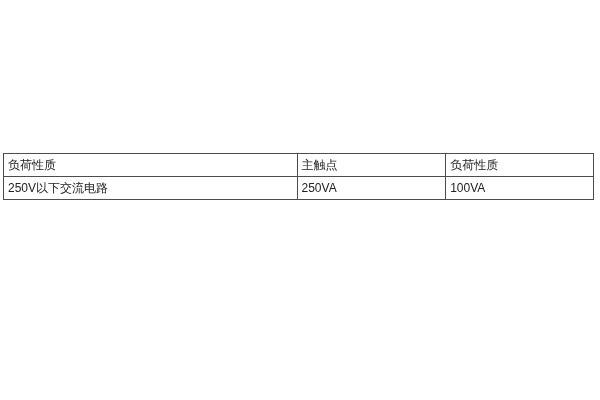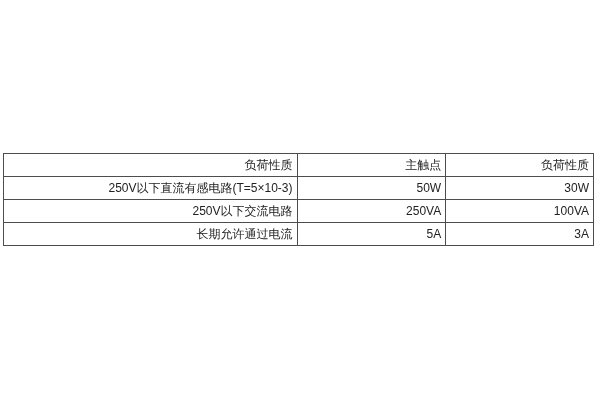--- a/index.html
+++ b/index.html
@@ -26,21 +26,21 @@
     width: 591px;
     border-collapse: collapse;
     table-layout: fixed;
     font-size: 12px;
     color: #222222;
     background: #ffffff;
   }
   .spec-table th,
   .spec-table td {
     border: 1px solid #4d4d4d;
-    text-align: right;
+    text-align: left;
     vertical-align: middle;
     height: 22px;
     padding: 0 4px;
     font-weight: normal;
     white-space: nowrap;
     overflow: hidden;
   }
   col.c1 { width: 49.75%; }
   col.c2 { width: 25.2%; }
   col.c3 { width: 25.05%; }
@@ -57,29 +57,19 @@
     </colgroup>
     <thead>
       <tr>
         <th>负荷性质</th>
         <th>主触点</th>
         <th>负荷性质</th>
       </tr>
     </thead>
     <tbody>
       <tr>
-        <td>250V以下直流有感电路(T=5×10-3)</td>
-        <td>50W</td>
-        <td>30W</td>
-      </tr>
-      <tr>
         <td>250V以下交流电路</td>
         <td>250VA</td>
         <td>100VA</td>
-      </tr>
-      <tr>
-        <td>长期允许通过电流</td>
-        <td>5A</td>
-        <td>3A</td>
       </tr>
     </tbody>
   </table>
 </div>
 
 </body></html>

